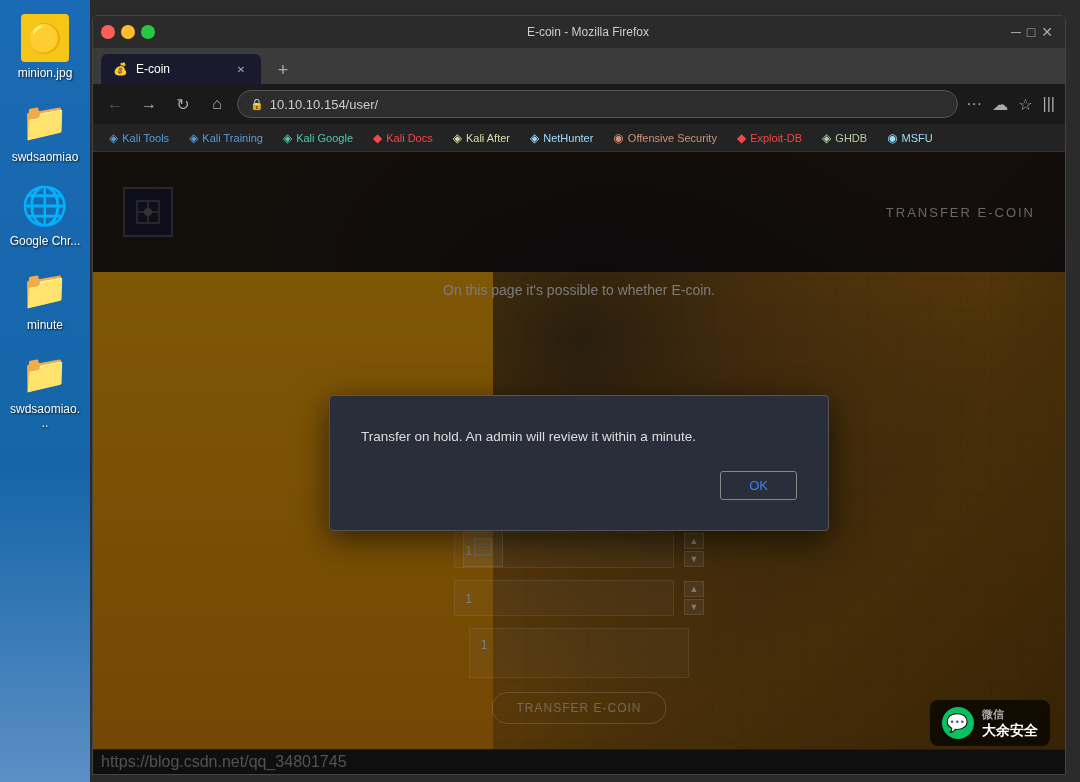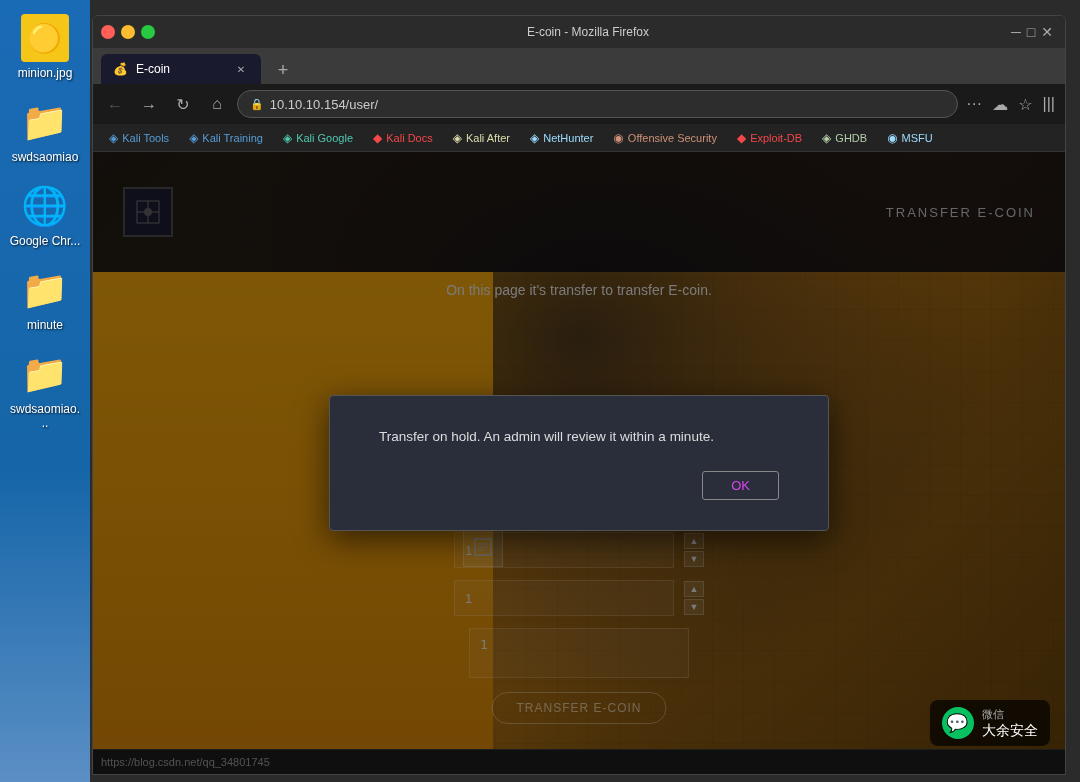--- a/index.html
+++ b/index.html
@@ -347,56 +347,56 @@
       display: flex;
       align-items: center;
       justify-content: center;
       z-index: 10;
     }
 
     .dialog-box {
       background: #2a2d3a;
       border: 1px solid #555;
       border-radius: 4px;
-      padding: 30px 49px;
+      padding: 30px 31px;
       width: 500px;
       max-width: 90%;
       box-shadow: 0 8px 32px rgba(0,0,0,0.6);
     }
     .dialog-message {
       color: #ddd;
       font-size: 13.5px;
       line-height: 1.6;
       margin-bottom: 24px;
     }
     .dialog-actions {
       display: flex;
       justify-content: flex-end;
     }
     .dialog-ok-btn {
       padding: 6px 28px;
       background: transparent;
       border: 1px solid #888;
       border-radius: 3px;
-      color: #d946ef;
+      color: #3b82f6;
       font-size: 13px;
       cursor: pointer;
     }
 
     
     .status-bar {
       position: absolute;
       bottom: 0; left: 0; right: 0;
       height: 22px;
       background: #1a1a1a;
       border-top: 1px solid #333;
       display: flex;
       align-items: center;
       padding: 12px 8px;
-      font-size: 11px;
+      font-size: 16px;
       color: #888;
     }
 
     
     .wechat-watermark {
       position: absolute;
       bottom: 28px;
       right: 15px;
       background: rgba(0,0,0,0.7);
       border-radius: 8px;
@@ -410,21 +410,21 @@
       width: 32px; height: 32px;
       background: #07c160;
       border-radius: 50%;
       display: flex; align-items: center; justify-content: center;
       color: white;
       font-size: 18px;
     }
     .wechat-text {
       color: white;
       font-size: 13px;
-      font-weight: normal;
+      font-weight: bold;
     }
 
     
     .left-panel {
       position: absolute;
       top: 120px;
       left: 0;
       width: 400px;
       bottom: 22px;
       background: linear-gradient(to bottom, #d4920a, #c07808);
@@ -566,21 +566,21 @@
         <svg width="30" height="30" viewBox="0 0 30 30">
           <rect x="4" y="4" width="22" height="22" fill="none" stroke="#666" stroke-width="1"></rect>
           <line x1="4" y1="15" x2="26" y2="15" stroke="#666" stroke-width="1"></line>
           <line x1="15" y1="4" x2="15" y2="26" stroke="#666" stroke-width="1"></line>
           <circle cx="15" cy="15" r="4" fill="#555"></circle>
         </svg>
       </div>
       <span class="ecoin-header-right">TRANSFER E-COIN</span>
     </div>
 
-    <div class="ecoin-subtitle">On this page it's transfer to transfer E-coin.</div>
+    <div class="ecoin-subtitle">On this page it's possible to whether E-coin.</div>
 
     <div class="form-because">Because you're rich anyway.</div>
 
     <div class="form-icon">
       <svg width="20" height="20" viewBox="0 0 20 20">
         <rect x="2" y="2" width="16" height="16" fill="none" stroke="#aaa" stroke-width="1.5"></rect>
         <line x1="5" y1="7" x2="15" y2="7" stroke="#aaa" stroke-width="1"></line>
         <line x1="5" y1="10" x2="15" y2="10" stroke="#aaa" stroke-width="1"></line>
         <line x1="5" y1="13" x2="12" y2="13" stroke="#aaa" stroke-width="1"></line>
       </svg>

